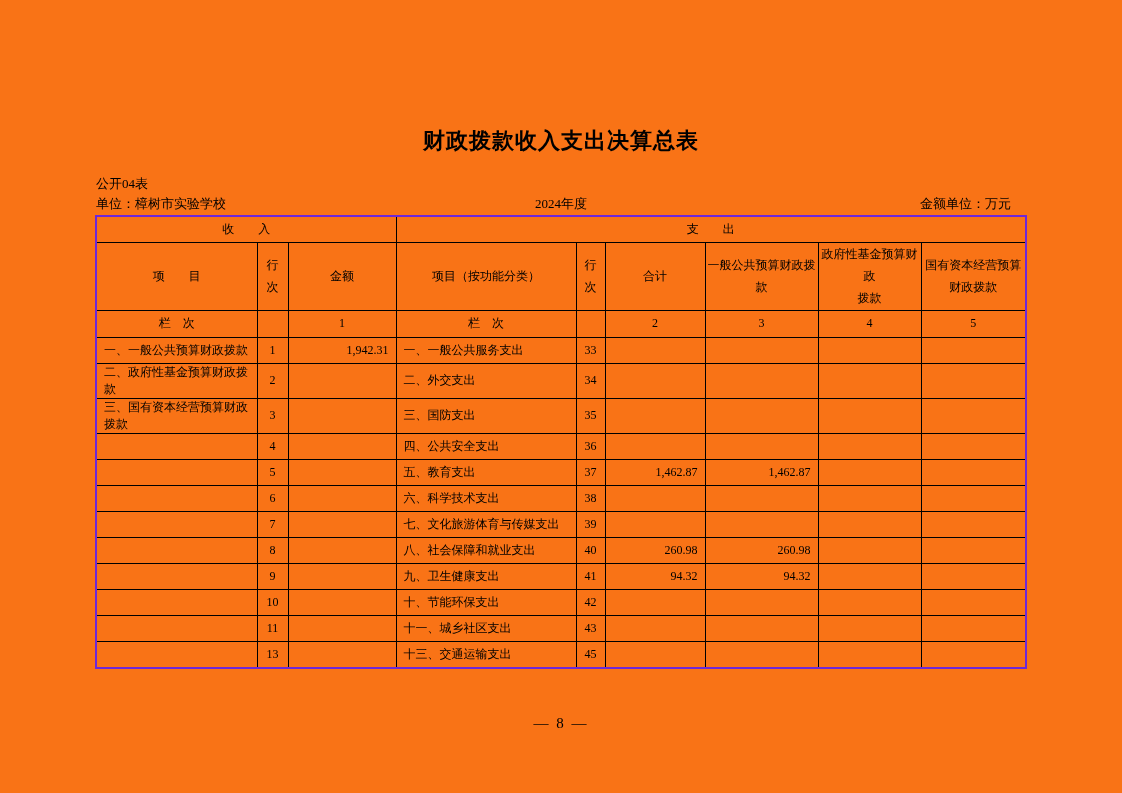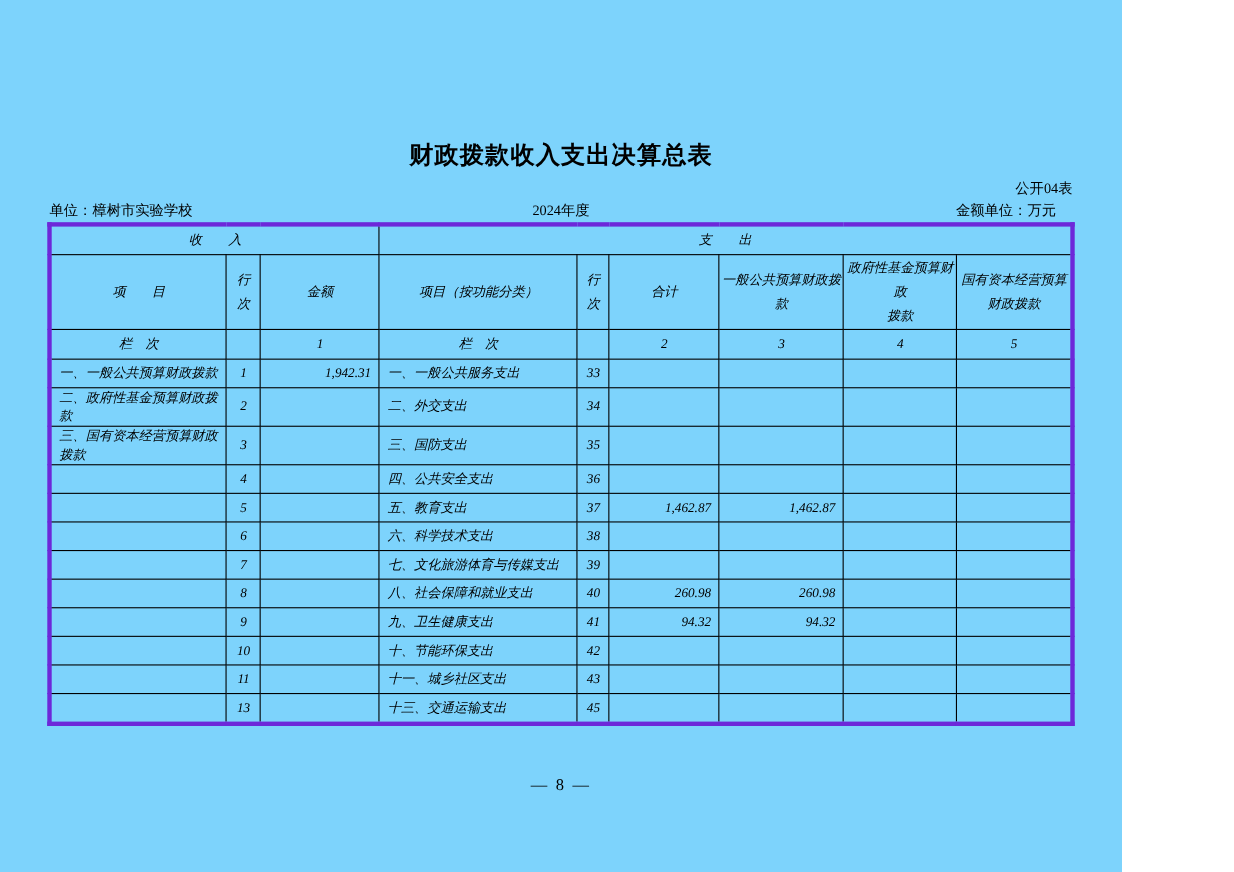--- a/index.html
+++ b/index.html
@@ -9,58 +9,56 @@
   }
   body {
     width: 1122px;
     height: 793px;
     font-family: "Liberation Serif", "DejaVu Serif", serif;
     color: #000000;
     overflow: hidden;
   }
   .page {
     position: relative;
-    width: 1020px;
+    width: 1122px;
     height: 793px;
-    background: #7dd3fc;
+    background: #f97316;
   }
   .title {
     margin: 0;
     padding-top: 126px;
     text-align: center;
     font-family: "Liberation Sans", "DejaVu Sans", sans-serif;
     font-weight: bold;
     font-size: 22px;
     letter-spacing: 1px;
   }
   .code-row {
     width: 930px;
-    margin: 6px auto 0 auto;
-    text-align: right;
+    margin: 19px auto 0 auto;
     font-size: 13px;
   }
   .meta-row {
     position: relative;
     width: 930px;
     margin: 2px auto 0 auto;
     font-size: 13px;
     height: 18px;
   }
   .meta-left  { position: absolute; left: 0; top: 0; }
   .meta-center{ position: absolute; left: 50%; top: 0; transform: translateX(-50%); }
   .meta-right { position: absolute; right: 15px; top: 0; }
 
   table.budget {
     width: 930px;
     margin: 2px auto 0 auto;
     border-collapse: collapse;
     table-layout: fixed;
-    border: 4px solid #6d28d9;
+    border: 2px solid #6d28d9;
     font-size: 12px;
-    font-style: italic;
   }
   table.budget th, table.budget td {
     border: 1px solid #000;
     padding: 0;
     vertical-align: middle;
     font-weight: normal;
     overflow: hidden;
   }
   tr.section-row th { height: 25px; text-align: center; }
   tr.colhead-row th {

